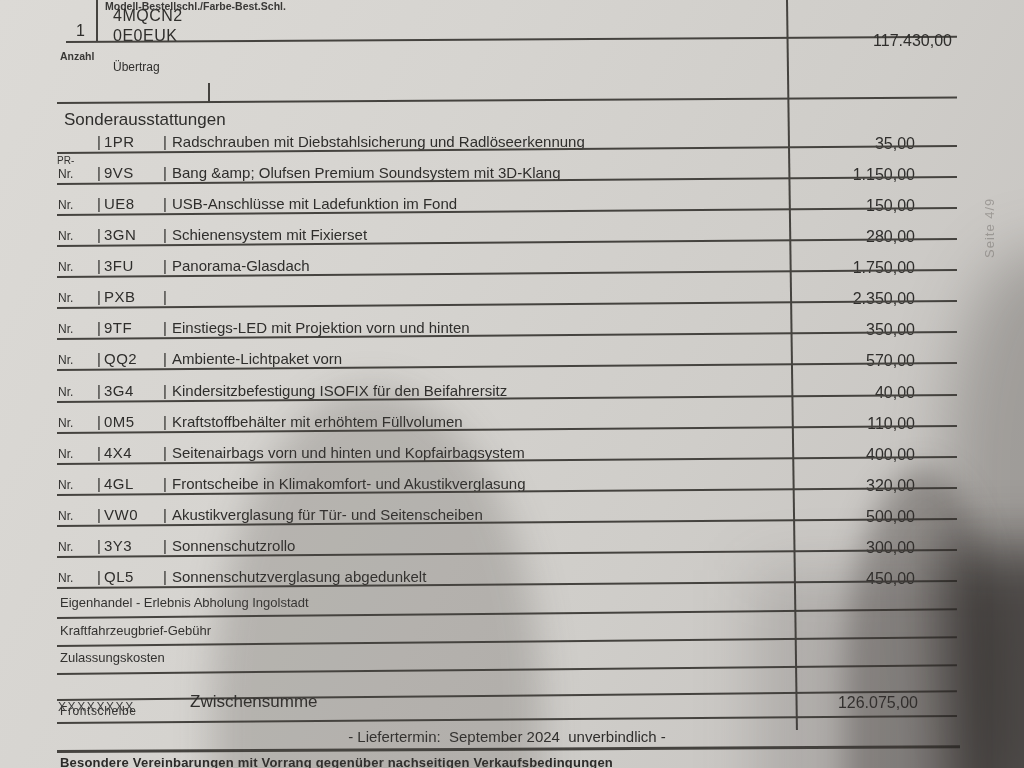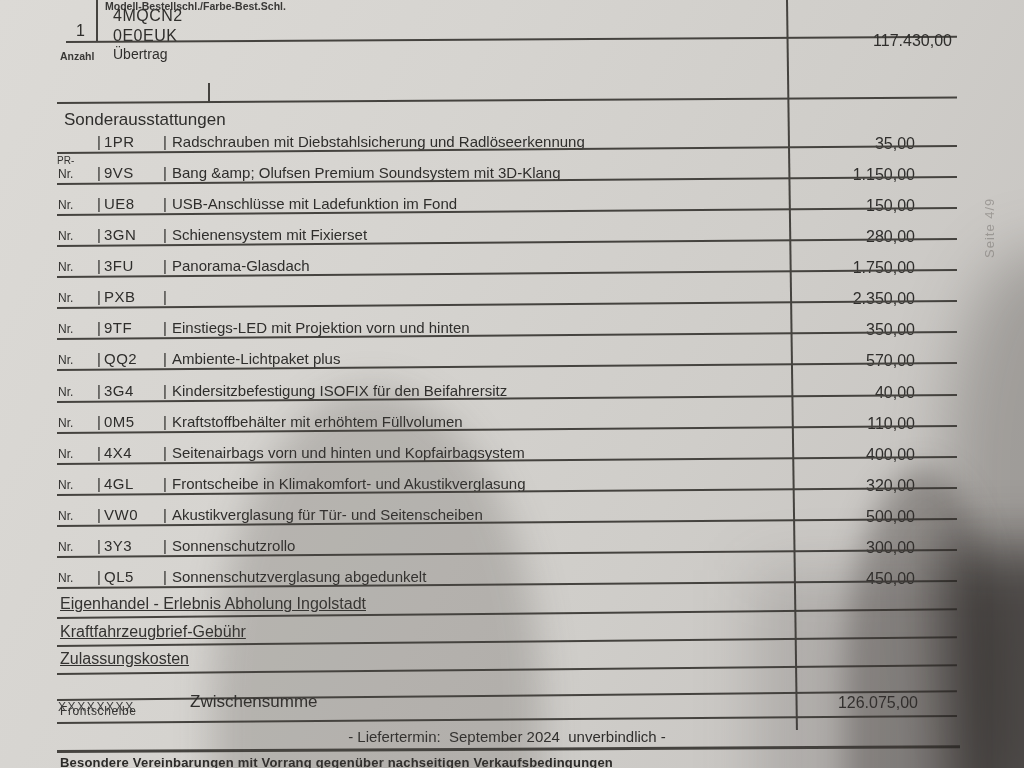--- a/index.html
+++ b/index.html
@@ -8,33 +8,33 @@
     font-family:"Liberation Sans",sans-serif;
     background:linear-gradient(118deg,#dcdad6 0%,#d6d4d0 35%,#cfcdc9 65%,#c3c0bd 100%);
   }
   .page{position:absolute;inset:0;}
   .abs{position:absolute;}
   .txt{color:#2f2e2c;white-space:nowrap;}
   .hline{position:absolute;height:2px;background:#45433f;transform-origin:left center;}
   .vline{position:absolute;width:2px;background:#45433f;transform-origin:top left;}
   .small-hdr{font-size:10.5px;font-weight:700;color:#393836;}
   .code-txt{font-size:16px;letter-spacing:.5px;}
-  .big{font-size:14px;}
+  .big{font-size:12px;margin-top:14px;}
   .price{font-size:16px;text-align:right;}
   .section-title{font-size:17px;text-align:center;}
   .opt-row{position:absolute;left:57px;width:900px;height:24px;}
   .opt-row .row-label{position:absolute;left:1px;top:3px;font-size:12px;color:#343331;}
   .opt-row .label-top{position:absolute;left:0;top:-9px;font-size:10px;color:#343331;}
   .opt-row .pipe1{position:absolute;left:40px;top:0;font-size:15px;}
   .opt-row .code{position:absolute;left:47px;top:0;font-size:15px;letter-spacing:.5px;}
   .opt-row .pipe2{position:absolute;left:106px;top:0;font-size:15px;}
   .opt-row .desc{position:absolute;left:115px;top:0;font-size:15px;}
   .opt-row .price{position:absolute;left:733px;top:2px;width:125px;}
   .opt-row .underline{position:absolute;left:0;top:19px;width:900px;height:2px;background:#45433f;transform:rotate(-0.45deg);transform-origin:left center;}
-  .fee-label{font-size:16px;color:#333230;text-decoration:underline;}
+  .fee-label{font-size:13px;color:#333230;}
   .strike-wrap{position:absolute;left:60px;top:702px;}
   .strike-base{position:absolute;left:0;top:2px;font-size:12px;letter-spacing:.6px;color:#343331;}
   .strike-x{position:absolute;left:-2px;top:-2px;font-size:12px;letter-spacing:1.6px;color:#404040;}
   .liefertermin{left:57px;top:728px;width:900px;text-align:center;font-size:15px;white-space:pre;color:#2f2e2c;}
   .bold-note{font-size:13px;font-weight:700;letter-spacing:.2px;color:#2c2b29;}
   .bleed{writing-mode:vertical-rl;transform:rotate(180deg);font-size:13px;color:rgba(122,119,114,.55);filter:blur(.7px);letter-spacing:1px;}
   
   .shadow{position:absolute;pointer-events:none;}
   .sh-center{left:212px;top:388px;width:330px;height:500px;background:rgba(72,69,66,.22);border-radius:48% 52% 0 0/65% 65% 0 0;filter:blur(18px);}
   .sh-right-band{left:945px;top:250px;width:220px;height:560px;background:rgba(58,55,52,.28);border-radius:40%;filter:blur(30px);}
@@ -132,21 +132,21 @@
       <span class="desc txt">Einstiegs-LED mit Projektion vorn und hinten</span>
       <span class="price txt">350,00</span>
       <div class="underline"></div>
     </div>
       <div class="opt-row" style="top: 350px; left: 57px;">
       <span class="label-top txt"></span>
       <span class="row-label txt">Nr.</span>
       <span class="pipe1 txt">|</span>
       <span class="code txt">QQ2</span>
       <span class="pipe2 txt">|</span>
-      <span class="desc txt">Ambiente-Lichtpaket plus</span>
+      <span class="desc txt">Ambiente-Lichtpaket vorn</span>
       <span class="price txt">570,00</span>
       <div class="underline"></div>
     </div>
       <div class="opt-row" style="top: 382px; left: 57px;">
       <span class="label-top txt"></span>
       <span class="row-label txt">Nr.</span>
       <span class="pipe1 txt">|</span>
       <span class="code txt">3G4</span>
       <span class="pipe2 txt">|</span>
       <span class="desc txt">Kindersitzbefestigung ISOFIX für den Beifahrersitz</span>

